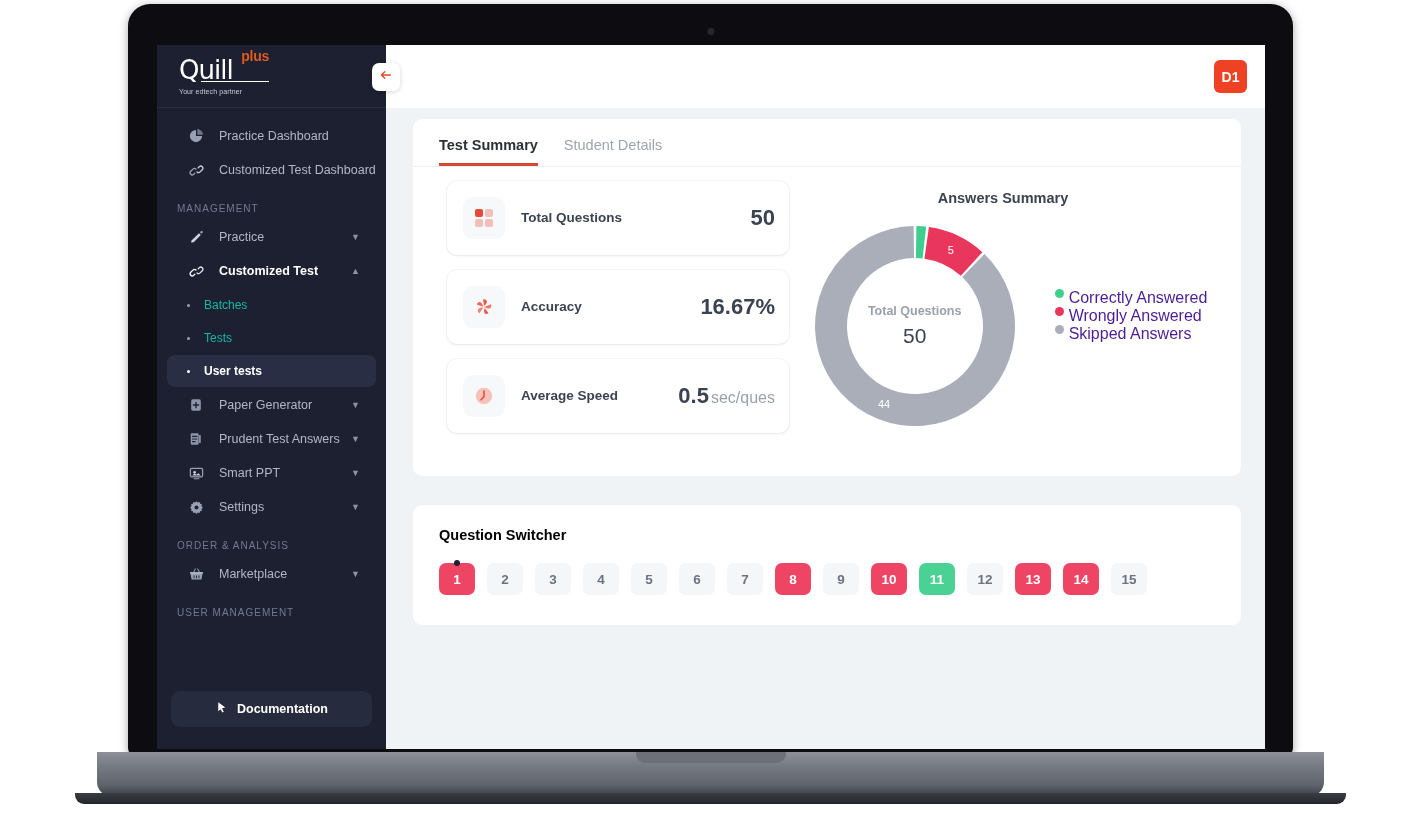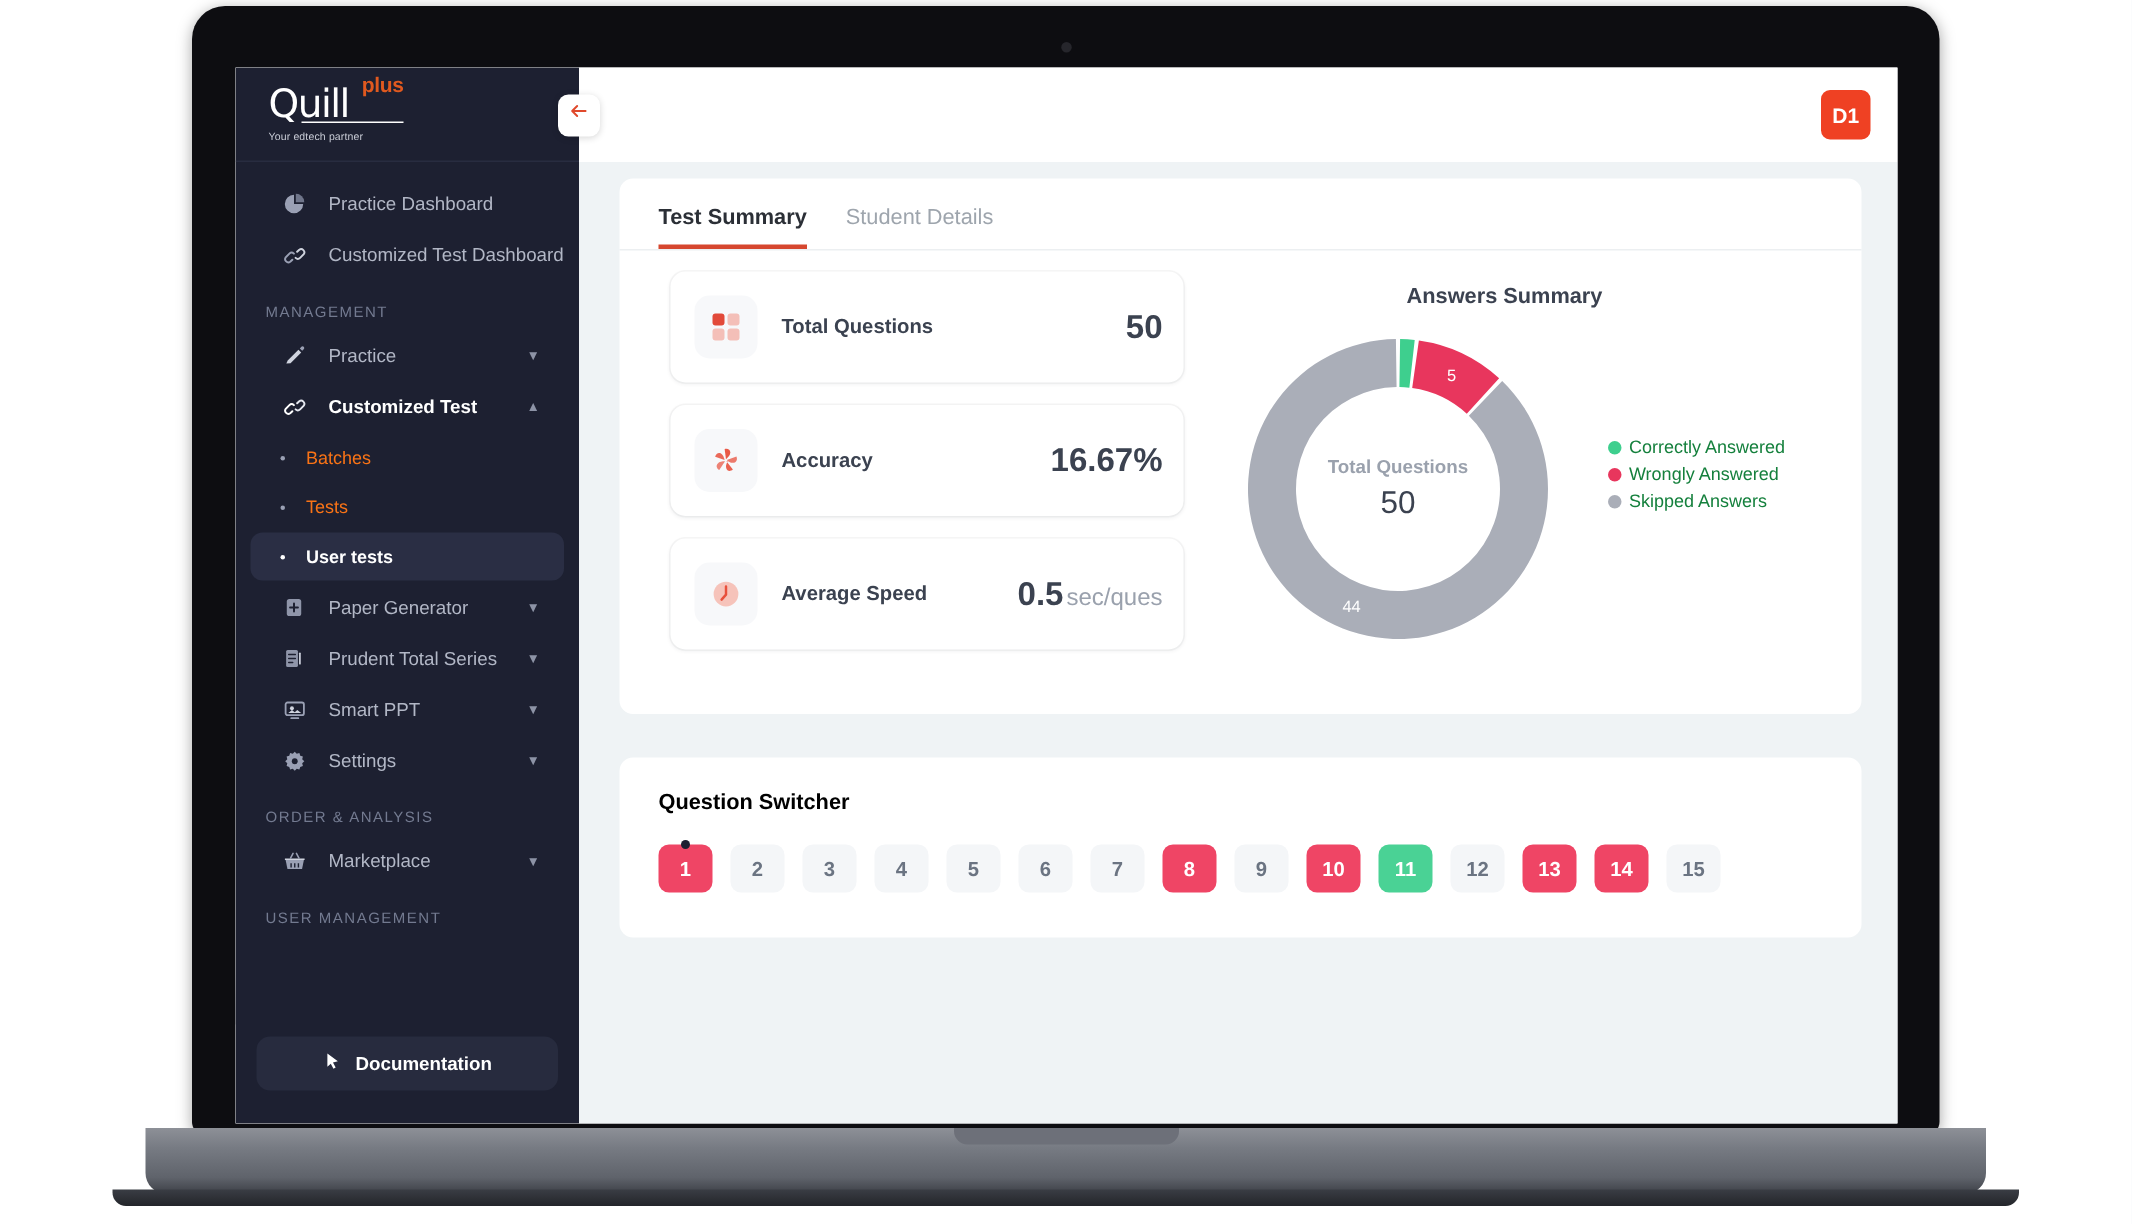--- a/index.html
+++ b/index.html
@@ -97,21 +97,21 @@
   .nav-item.active { color: #ffffff; }
   .nav-item.active .lbl { font-weight: 700; }
 
   .nav-section {
     font-size: 10px; letter-spacing: 1px; color: #6d7governing;
     color: #737a90; padding: 16px 0 6px 20px; text-transform: uppercase;
   }
   .sub-item {
     display: flex; align-items: center; height: 32px;
     margin: 1px 10px; padding-left: 20px; border-radius: 8px;
-    font-size: 12px; color: #f97316; cursor: pointer;
+    font-size: 12px; color: #14b8a6; cursor: pointer;
   }
   .sub-item .dot {
     width: 3px; height: 3px; border-radius: 50%; background: #9aa0b4;
     margin-right: 14px; flex: 0 0 3px;
   }
   .sub-item.active { background: #2a2e44; color: #ffffff; font-weight: 700; }
   .sub-item.active .dot { background: #ffffff; }
 
   .doc-btn {
     position: absolute; left: 14px; right: 14px; bottom: 22px;
@@ -194,21 +194,21 @@
   .chart-row { display: flex; align-items: center; margin-top: 4px; }
   .donut-wrap { position: relative; width: 232px; height: 232px; }
   .donut-center {
     position: absolute; inset: 0; display: flex; flex-direction: column;
     align-items: center; justify-content: center; pointer-events: none;
   }
   .donut-center .dc-label { font-size: 12.5px; font-weight: 700; color: #9aa1ad; }
   .donut-center .dc-value { font-size: 21px; color: #3b4250; margin-top: 6px; }
 
   .legend { margin-left: 24px; margin-top: -20px; }
-  .legend-item { display: flex; align-items: center; font-size: 12px; color: #15803d; line-height: 18px; }
+  .legend-item { display: flex; align-items: flex-start; font-size: 16px; color: #4c1d95; line-height: 18px; }
   .legend-dot { width: 9px; height: 9px; border-radius: 50%; margin-right: 5px; flex: 0 0 9px; }
 
   
   .qs-panel { margin-top: 29px; padding: 22px 26px 30px 26px; }
   .qs-title { font-size: 14.5px; font-weight: 700; color: #000000; }
   .qs-grid { display: flex; gap: 12px; margin-top: 20px; flex-wrap: wrap; }
   .qbtn {
     width: 36px; height: 32px; border-radius: 7px;
     display: flex; align-items: center; justify-content: center;
     font-size: 13.5px; font-weight: 700; cursor: pointer; position: relative;
@@ -316,21 +316,21 @@
             </div>
 
             <div class="nav-item">
               <span class="ico">
                 <svg width="14" height="14" viewBox="0 0 16 16">
                     <rect x="2" y="1.5" width="9" height="13" rx="1.2" fill="#8f95a9"></rect>
                     <path d="M4 5h5M4 8h5M4 11h3" stroke="#1d2031" stroke-width="1.2" stroke-linecap="round"></path>
                     <path d="M12.5 4v8" stroke="#cfd3de" stroke-width="1.3" stroke-linecap="round"></path>
                   </svg>
               </span>
-              <span class="lbl">Prudent Total Series</span>
+              <span class="lbl">Prudent Test Answers</span>
               <span class="chev">▼</span>
             </div>
 
             <div class="nav-item">
               <span class="ico">
                 <svg width="15" height="15" viewBox="0 0 16 16">
                     <rect x="1.5" y="2.5" width="13" height="9" rx="1.4" fill="none" stroke="#9aa0b4" stroke-width="1.3"></rect>
                     <circle cx="6" cy="6.6" r="1.4" fill="#cfd3de"></circle>
                     <path d="M3.4 10 6 7.8l2 1.6 1.8-1.6 2.8 2.2z" fill="#cfd3de"></path>
                     <path d="M5.5 13.6h5" stroke="#9aa0b4" stroke-width="1.3" stroke-linecap="round"></path>

